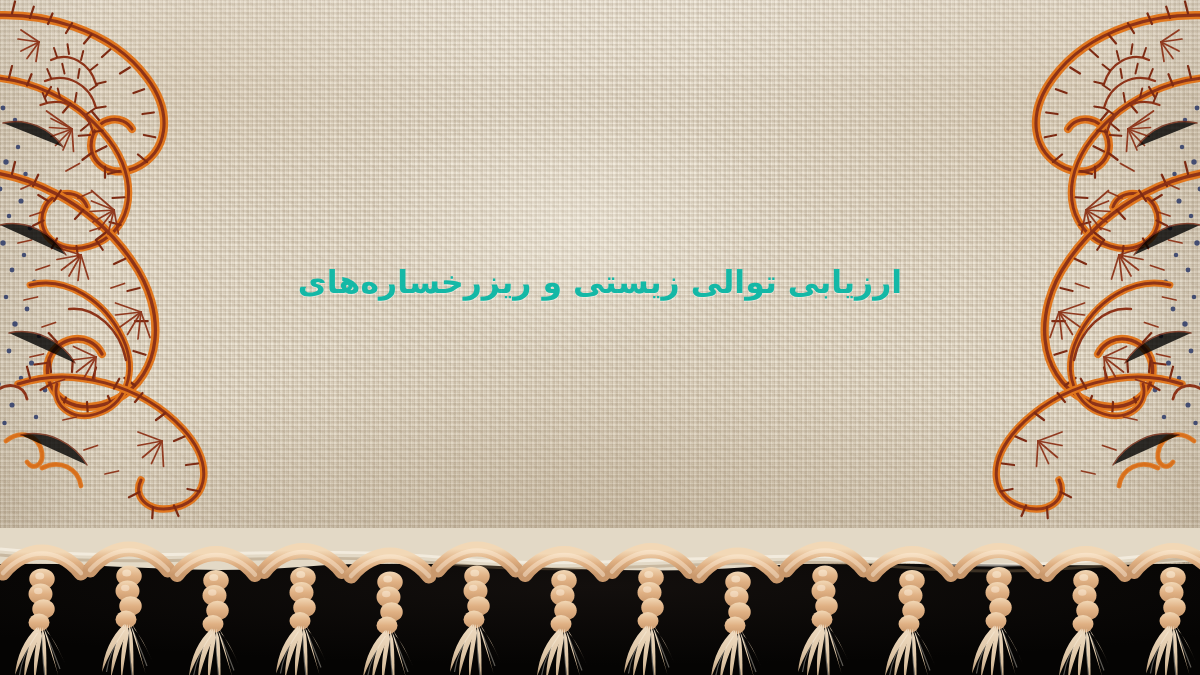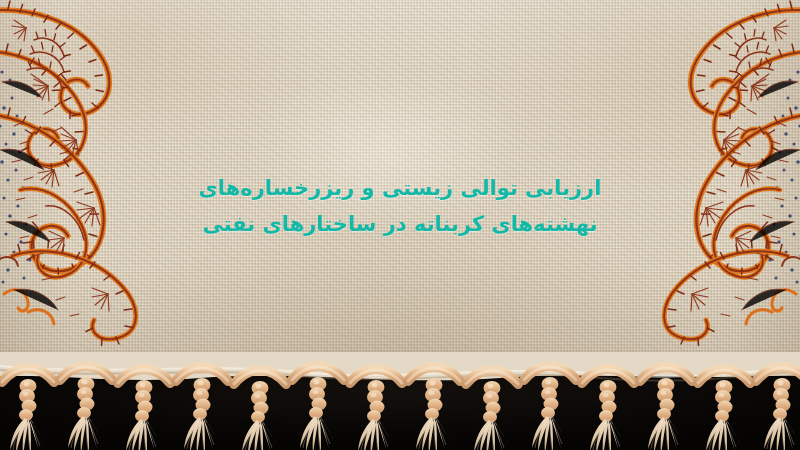--- a/index.html
+++ b/index.html
@@ -510,21 +510,20 @@
         <path d="M12,88 C28,84 44,92 52,104"></path>
         <path d="M10,156 C28,152 46,162 54,176"></path>
         <path d="M16,228 C34,224 52,234 60,248"></path>
         <path d="M24,296 C42,292 60,302 68,316"></path>
       </g>
     </svg>
   </div>
 
   <div class="title-block">
     <div class="title-line">ارزیابی توالی زیستی و ریزرخساره‌های</div>
-    <div class="title-line">نهشته‌های کربناته در ساختارهای نفتی</div>
   </div>
 
   <div class="black-ground"></div>
 
   <div class="fringe-zone">
     <svg viewBox="0 0 800 98" xmlns="http://www.w3.org/2000/svg">
       <defs>
         <linearGradient id="cordg" x1="0" y1="0" x2="0" y2="1">
           <stop offset="0%" stop-color="#f2d8b6"></stop>
           <stop offset="50%" stop-color="#e0b184"></stop>

